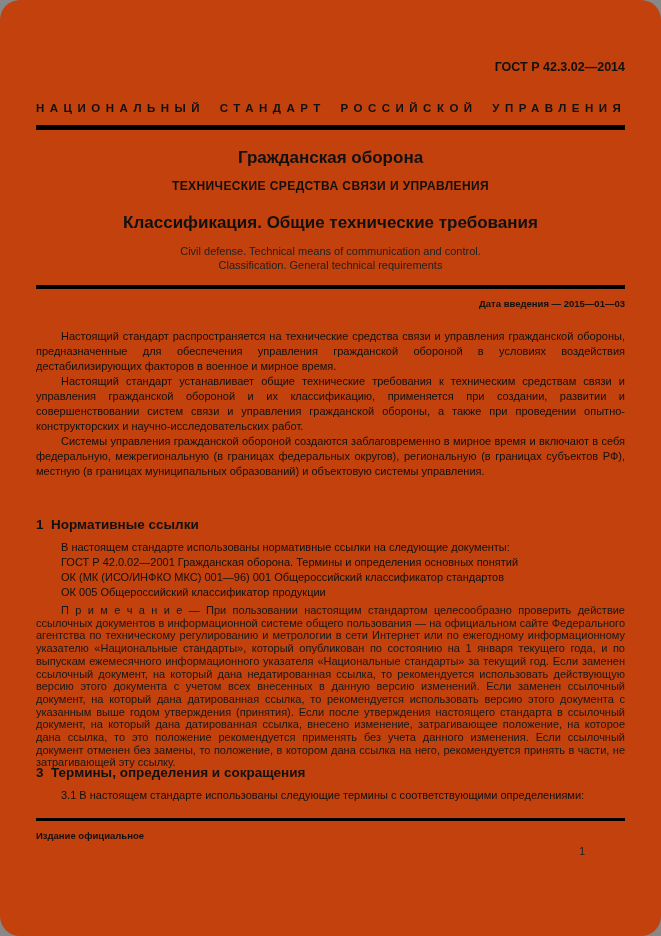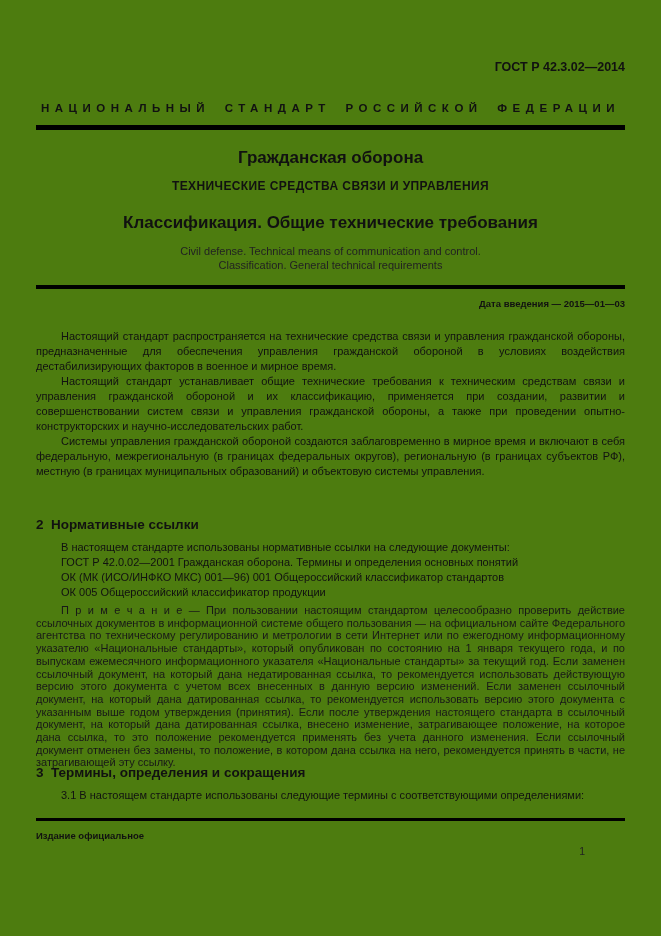--- a/index.html
+++ b/index.html
@@ -1,23 +1,24 @@
 <!DOCTYPE html>
 <html><head>
 <meta charset="utf-8">
 <style>
   html,body { margin:0; padding:0; background:#888; }
   .page {
     position:relative;
     width:661px; height:936px;
     margin:0 auto;
-    background:#4d7c0f;
+    background:#c2410c;
     font-family:"Liberation Sans", sans-serif;
     color:#111;
     overflow:hidden;
+    border-radius:20px;
   }
   .abs { position:absolute; left:36px; right:36px; }
 
   
   #header-block { top:0; }
   .doc-code { padding-top:60px; text-align:right; font-weight:bold; font-size:12.5px; line-height:14px; }
   .org-line {
     margin-top:27px; font-weight:bold; font-size:11.5px; line-height:14px;
     letter-spacing:5.5px; word-spacing:6px; white-space:nowrap;
     text-align:center; overflow:hidden;
@@ -50,21 +51,21 @@
   .edition { margin-top:9px; font-weight:bold; font-size:9.5px; line-height:11px; }
   .pageno { position:absolute; top:845px; right:76px; font-size:10.5px; color:#222; }
 </style>
 </head>
 <body>
 
 <div class="page">
 
   <div class="abs" id="header-block">
     <div class="doc-code">ГОСТ Р 42.3.02—2014</div>
-    <div class="org-line">НАЦИОНАЛЬНЫЙ СТАНДАРТ РОССИЙСКОЙ ФЕДЕРАЦИИ</div>
+    <div class="org-line">НАЦИОНАЛЬНЫЙ СТАНДАРТ РОССИЙСКОЙ УПРАВЛЕНИЯ</div>
     <div class="rule-thick"></div>
 
     <div class="title-ru t-subject">Гражданская оборона</div>
     <div class="title-ru t-main">ТЕХНИЧЕСКИЕ СРЕДСТВА СВЯЗИ И УПРАВЛЕНИЯ</div>
     <div class="title-ru t-sub">Классификация. Общие технические требования</div>
     <div class="title-en">
       <div>Civil defense. Technical means of communication and control.</div>
       <div>Classification. General technical requirements</div>
     </div>
 
@@ -72,21 +73,21 @@
     <div class="date-line">Дата введения — 2015—01—03</div>
   </div>
 
   <div class="abs" id="sec1">
     <p class="para para-first">Настоящий стандарт распространяется на технические средства связи и управления гражданской обороны, предназначенные для обеспечения управления гражданской обороной в условиях воздействия дестабилизирующих факторов в военное и мирное время.</p>
     <p class="para">Настоящий стандарт устанавливает общие технические требования к техническим средствам связи и управления гражданской обороной и их классификацию, применяется при создании, развитии и совершенствовании систем связи и управления гражданской обороны, а также при проведении опытно-конструкторских и научно-исследовательских работ.</p>
     <p class="para">Системы управления гражданской обороной создаются заблаговременно в мирное время и включают в себя федеральную, межрегиональную (в границах федеральных округов), региональную (в границах субъектов РФ), местную (в границах муниципальных образований) и объектовую системы управления.</p>
   </div>
 
   <div class="abs" id="sec2">
-    <div class="sec-heading">2  Нормативные ссылки</div>
+    <div class="sec-heading">1  Нормативные ссылки</div>
     <p class="para para-first">В настоящем стандарте использованы нормативные ссылки на следующие документы:</p>
     <p class="para">ГОСТ Р 42.0.02—2001 Гражданская оборона. Термины и определения основных понятий</p>
     <p class="para">ОК (МК (ИСО/ИНФКО МКС) 001—96) 001 Общероссийский классификатор стандартов</p>
     <p class="para">ОК 005 Общероссийский классификатор продукции</p>
     <p class="note">П р и м е ч а н и е — При пользовании настоящим стандартом целесообразно проверить действие ссылочных документов в информационной системе общего пользования — на официальном сайте Федерального агентства по техническому регулированию и метрологии в сети Интернет или по ежегодному информационному указателю «Национальные стандарты», который опубликован по состоянию на 1 января текущего года, и по выпускам ежемесячного информационного указателя «Национальные стандарты» за текущий год. Если заменен ссылочный документ, на который дана недатированная ссылка, то рекомендуется использовать действующую версию этого документа с учетом всех внесенных в данную версию изменений. Если заменен ссылочный документ, на который дана датированная ссылка, то рекомендуется использовать версию этого документа с указанным выше годом утверждения (принятия). Если после утверждения настоящего стандарта в ссылочный документ, на который дана датированная ссылка, внесено изменение, затрагивающее положение, на которое дана ссылка, то это положение рекомендуется применять без учета данного изменения. Если ссылочный документ отменен без замены, то положение, в котором дана ссылка на него, рекомендуется принять в части, не затрагивающей эту ссылку.</p>
   </div>
 
   <div class="abs" id="sec3">
     <div class="sec-heading">3  Термины, определения и сокращения</div>
     <p class="para para-first">3.1 В настоящем стандарте использованы следующие термины с соответствующими определениями:</p>

